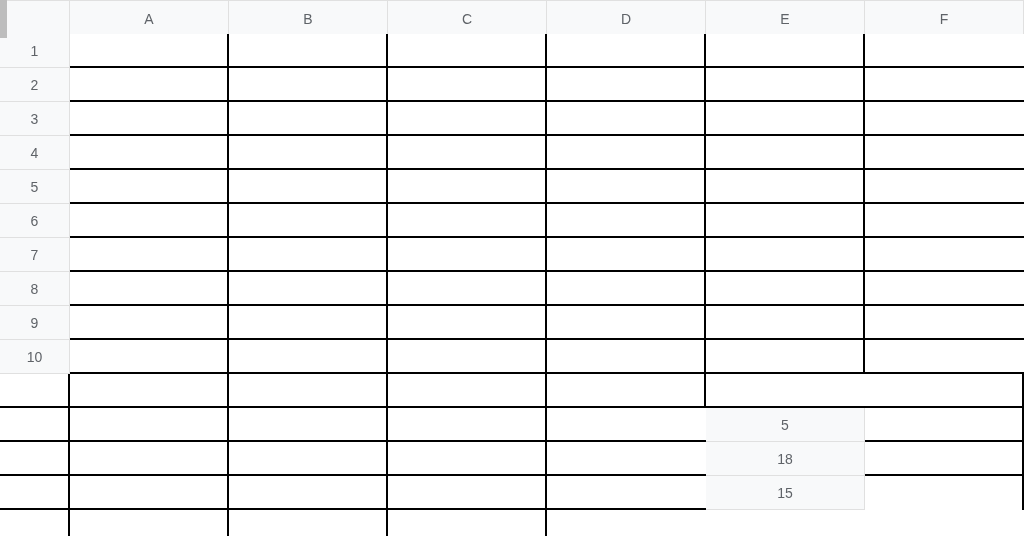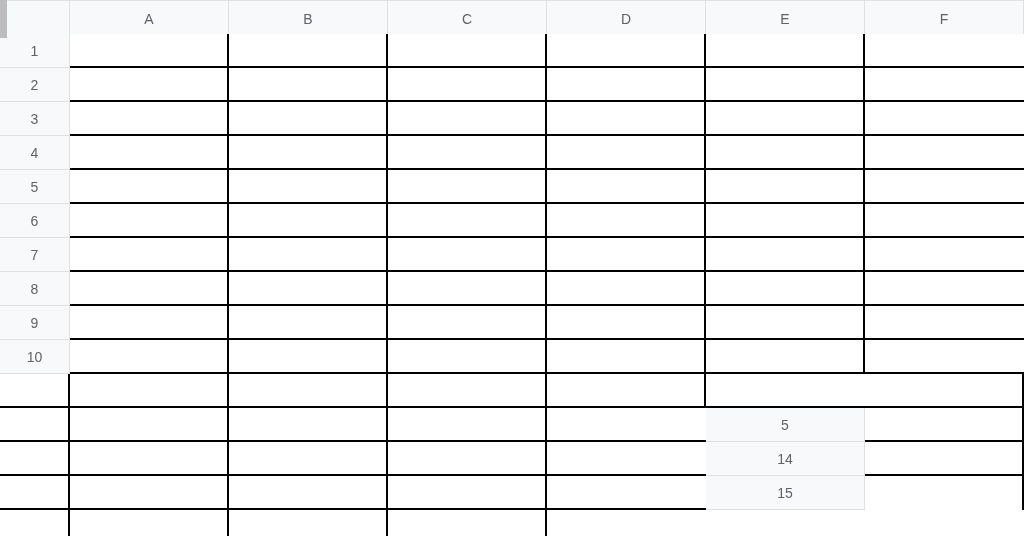--- a/index.html
+++ b/index.html
@@ -197,21 +197,21 @@
   <div class="cell last-col"></div>
 
   <div class="rowhead">5</div>
   <div class="cell"></div>
   <div class="cell"></div>
   <div class="cell"></div>
   <div class="cell"></div>
   <div class="cell"></div>
   <div class="cell last-col"></div>
 
-  <div class="rowhead">14</div>
+  <div class="rowhead">18</div>
   <div class="cell"></div>
   <div class="cell"></div>
   <div class="cell"></div>
   <div class="cell"></div>
   <div class="cell"></div>
   <div class="cell last-col"></div>
 
   <div class="rowhead">15</div>
   <div class="cell last-row"></div>
   <div class="cell last-row"></div>

